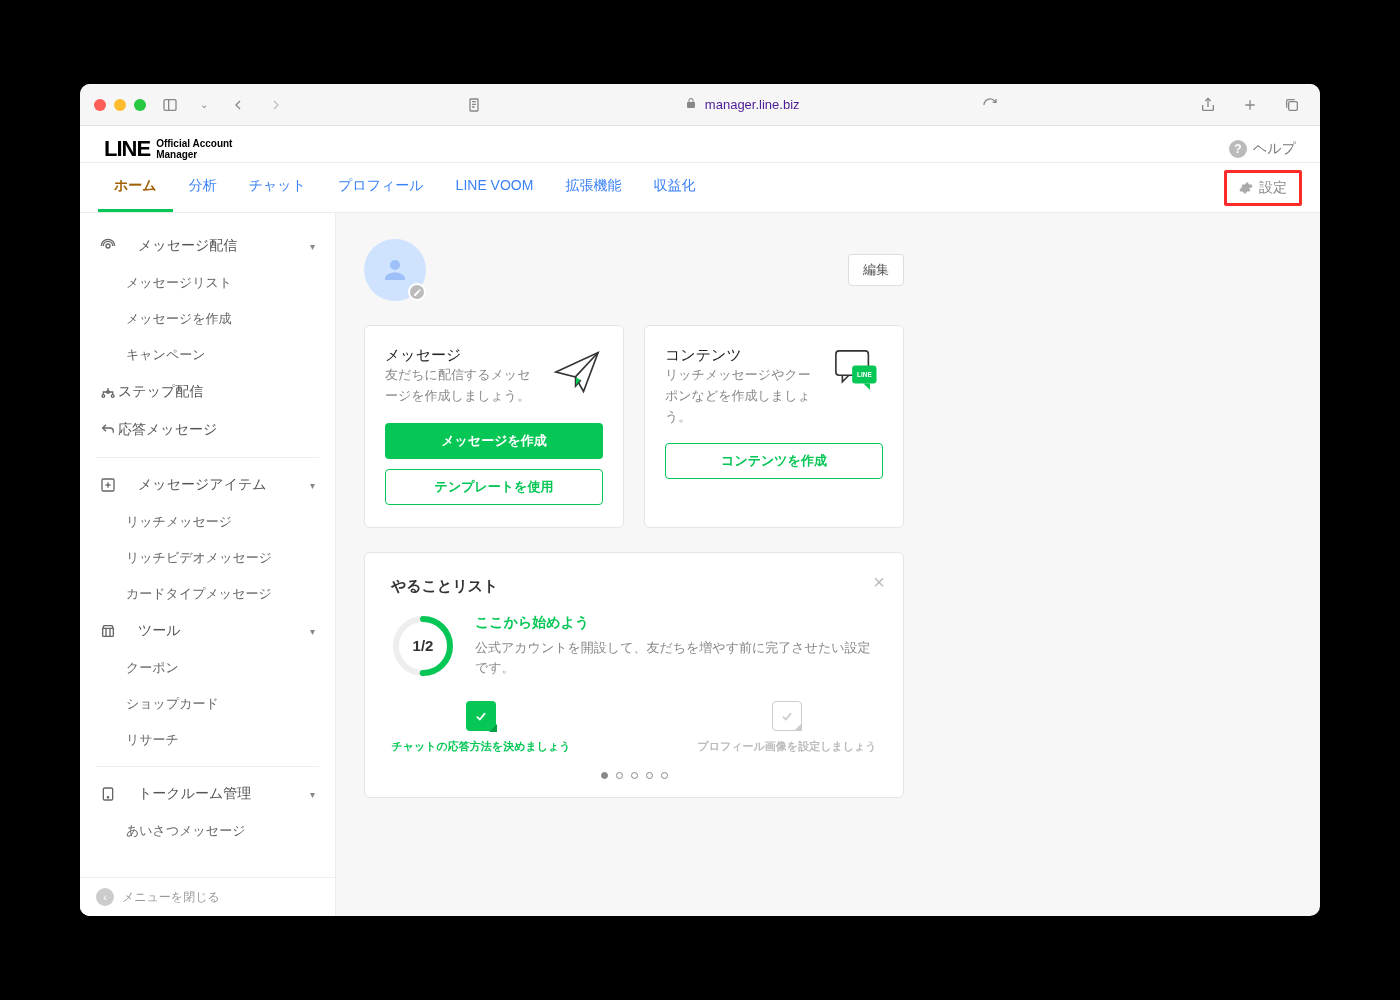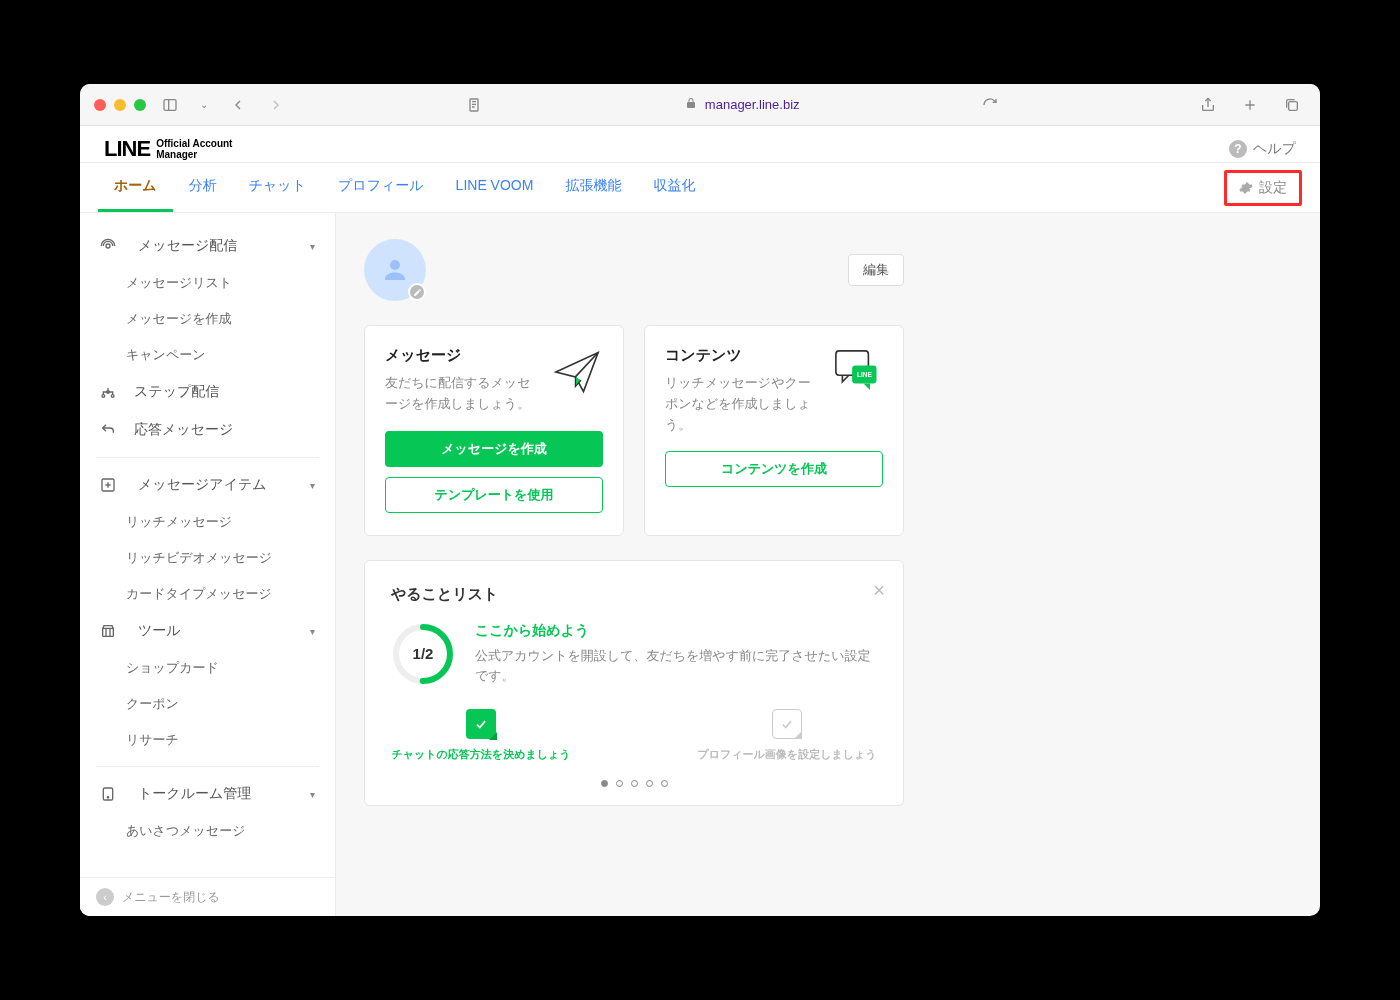--- a/index.html
+++ b/index.html
@@ -85,40 +85,40 @@
 .side-group-title {
   display:flex;align-items:center;justify-content:space-between;
   padding:10px 20px;color:#555;font-size:14px;cursor:pointer;
 }
 .side-group-title .left{display:flex;align-items:center;gap:22px;}
 .side-icon{width:16px;height:16px;color:#666;flex-shrink:0;}
 .side-sub-item{
   padding:9px 20px 9px 46px;color:#666;font-size:13px;cursor:pointer;
 }
 .side-single{
-  display:flex;align-items:center;gap:18px;padding:10px 20px;color:#555;font-size:14px;cursor:pointer;
+  display:flex;align-items:center;gap:2px;padding:10px 20px;color:#555;font-size:14px;cursor:pointer;
 }
 .side-divider{height:1px;background:#eee;margin:8px 16px;}
 .side-footer{
   border-top:1px solid #eee;padding:10px 16px;display:flex;align-items:center;gap:8px;
   color:#999;font-size:12px;cursor:pointer;background:#fff;
 }
 .side-footer .chev{width:18px;height:18px;border-radius:50%;background:#ccc;color:#fff;display:flex;align-items:center;justify-content:center;font-size:11px;}
 
 .main{flex:1;overflow-y:auto;padding:26px 28px;}
 .profile-row{display:flex;align-items:center;justify-content:space-between;margin-bottom:24px;max-width:540px;width:100%;}
 .avatar{width:62px;height:62px;border-radius:50%;background:#cfe3ff;display:flex;align-items:center;justify-content:center;position:relative;}
 .avatar svg{width:30px;height:30px;color:#9cc0f7;}
 .avatar .edit-dot{position:absolute;bottom:0;right:0;width:18px;height:18px;border-radius:50%;background:#bbb;border:2px solid #fff;display:flex;align-items:center;justify-content:center;}
 .avatar .edit-dot svg{width:9px;height:9px;color:#fff;}
 .edit-btn{border:1px solid #ddd;background:#fff;padding:6px 14px;font-size:13px;color:#555;border-radius:4px;cursor:pointer;}
 .cards{display:flex;gap:20px;margin-bottom:24px;}
 .card{width:260px;border:1px solid #e5e5e5;border-radius:6px;background:#fff;padding:20px 20px 22px;}
 .card-top{display:flex;justify-content:space-between;gap:10px;}
-.card h3{font-size:15px;font-weight:700;color:#222;margin-bottom:8px;}
+.card h3{font-size:15px;font-weight:400;color:#222;}
 .card p{font-size:13px;color:#888;line-height:1.6;}
 .card-icon{width:52px;height:52px;flex-shrink:0;}
 .btn-row{margin-top:16px;display:flex;flex-direction:column;gap:10px;}
 .btn{padding:8px 16px;font-size:13px;border-radius:4px;cursor:pointer;border:1px solid transparent;text-align:center;}
 .btn.primary{background:#06c755;color:#fff;font-weight:600;}
 .btn.outline{background:#fff;border-color:#06c755;color:#06c755;font-weight:600;}
 .todo{border:1px solid #e5e5e5;border-radius:6px;background:#fff;padding:24px 26px 18px;max-width:540px;position:relative;}
 .todo .close{position:absolute;top:18px;right:18px;color:#bbb;cursor:pointer;font-size:20px;}
 .todo h3{font-size:15px;font-weight:700;color:#333;margin-bottom:18px;}
 .todo-body{display:flex;gap:20px;align-items:flex-start;}
@@ -307,22 +307,22 @@
             <div class="side-group-title">
               <span class="left">
                 <svg class="side-icon" viewBox="0 0 24 24" fill="none" stroke="currentColor" stroke-width="2">
                   <rect x="4" y="8" width="16" height="12" rx="1"></rect>
                   <path d="M4 8l2-4h12l2 4M9 8v12M15 8v12"></path>
                 </svg>
                 <span>ツール</span>
               </span>
               <span class="caret">▾</span>
             </div>
+            <div class="side-sub-item">クーポン</div>
             <div class="side-sub-item">ショップカード</div>
-            <div class="side-sub-item">クーポン</div>
             <div class="side-sub-item">リサーチ</div>
           </div>
           <div class="side-divider"></div>
           <div>
             <div class="side-group-title">
               <span class="left">
                 <svg class="side-icon" viewBox="0 0 24 24" fill="none" stroke="currentColor" stroke-width="2">
                   <rect x="5" y="3" width="14" height="18" rx="2"></rect>
                   <circle cx="12" cy="17" r="1" fill="currentColor"></circle>
                 </svg>

